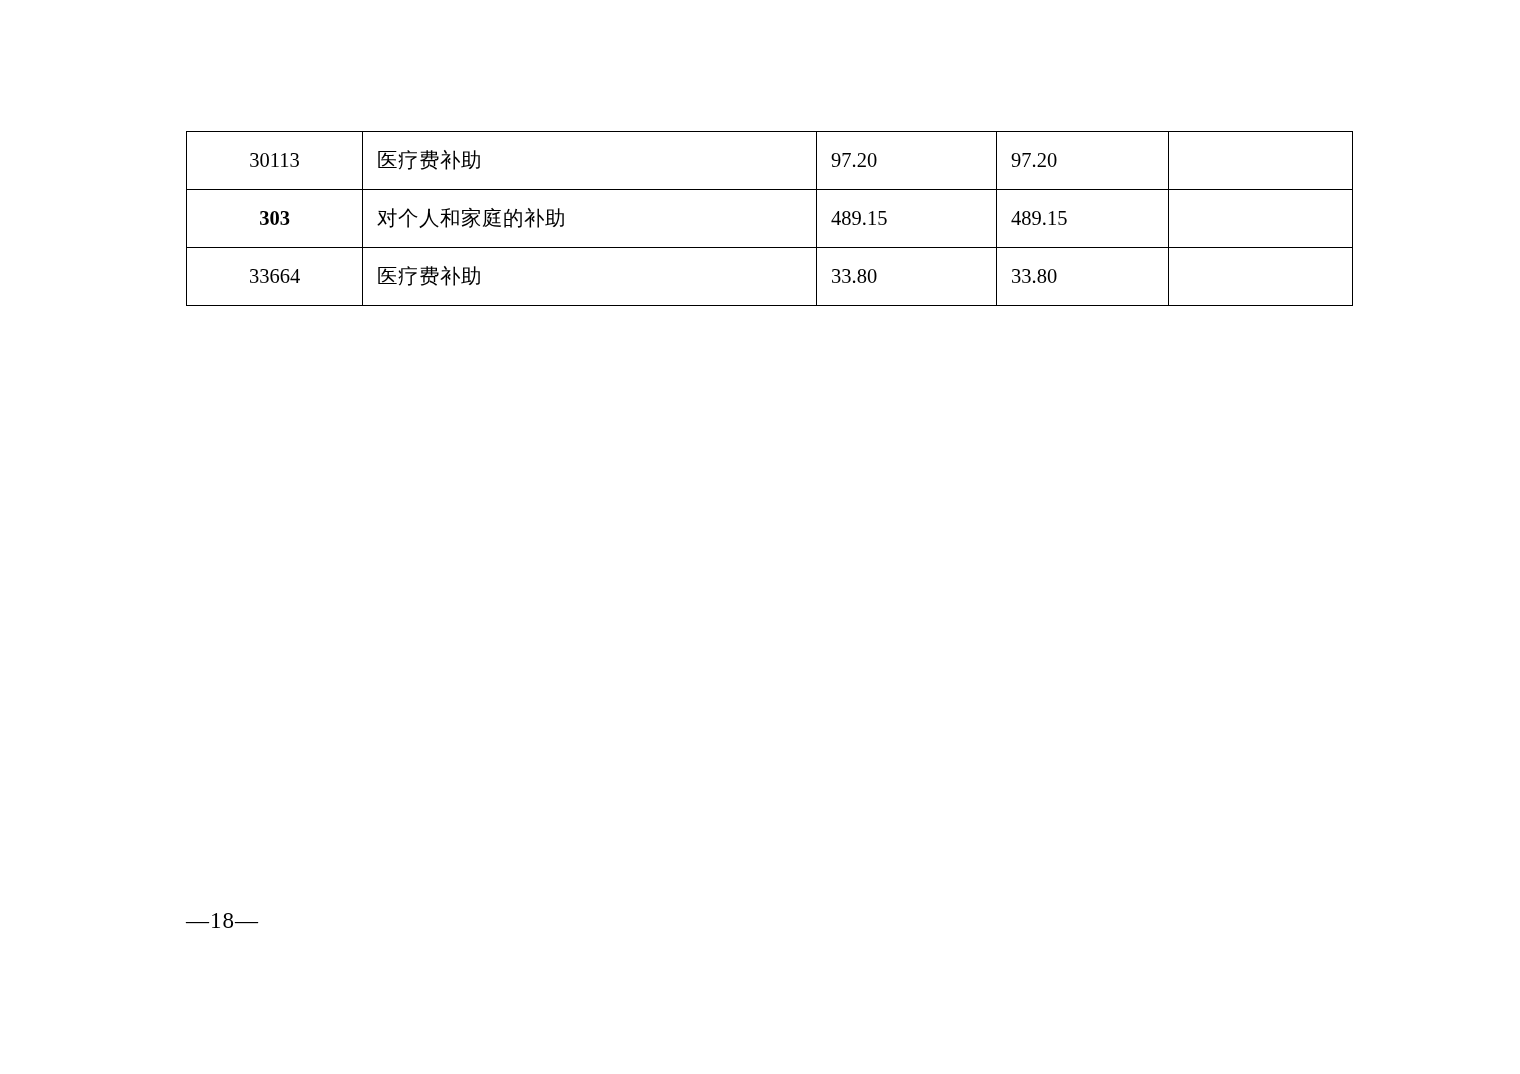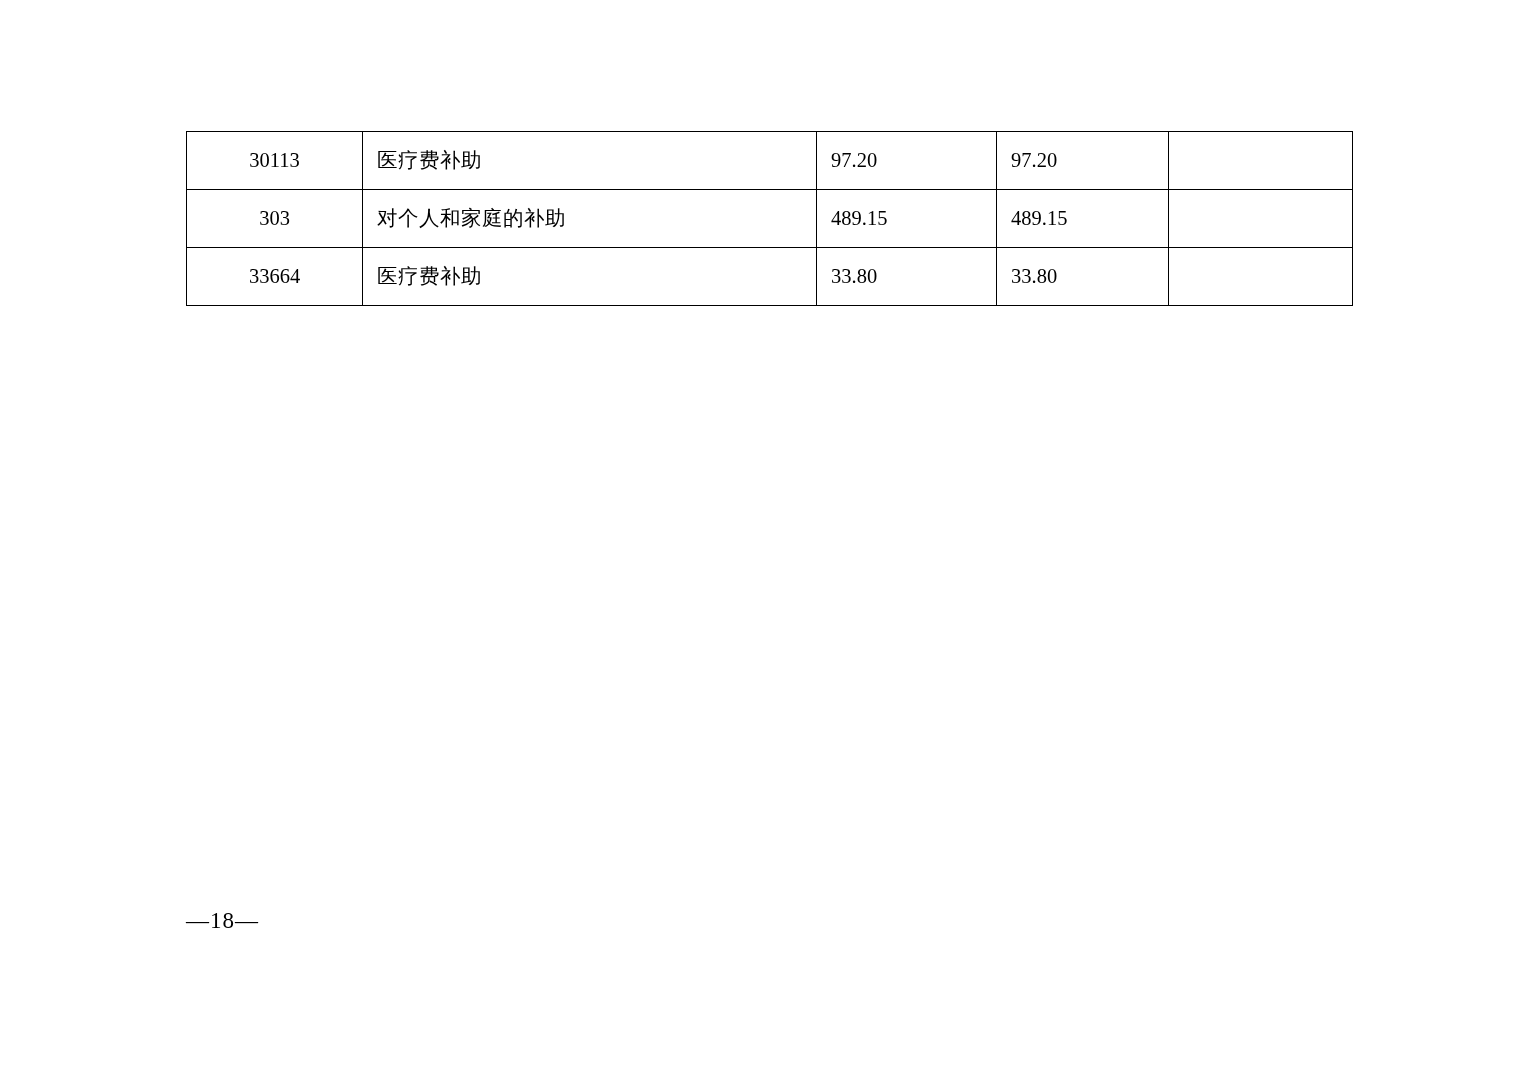--- a/index.html
+++ b/index.html
@@ -43,21 +43,21 @@
   .col-name   { width: 454px; }
   .col-num1   { width: 180px; }
   .col-num2   { width: 172px; }
   .col-num3   { width: 184px; }
 
   .cell-code {
     text-align: center;
   }
   
   .code-indent-1 { text-align: center; padding-left: 34px; }
-  .code-indent-0 { text-align: center; padding-right: 40px; }
+  .code-indent-0 { text-align: center; padding-right: 40px; font-weight: bold; }
 
   .cell-name {
     text-align: left;
     letter-spacing: 0.5px;
   }
   .name-indent-1 { padding-left: 34px; }
   .name-indent-0 { padding-left: 14px; margin-left: 24px; }
 
   .cell-num {
     text-align: left;

